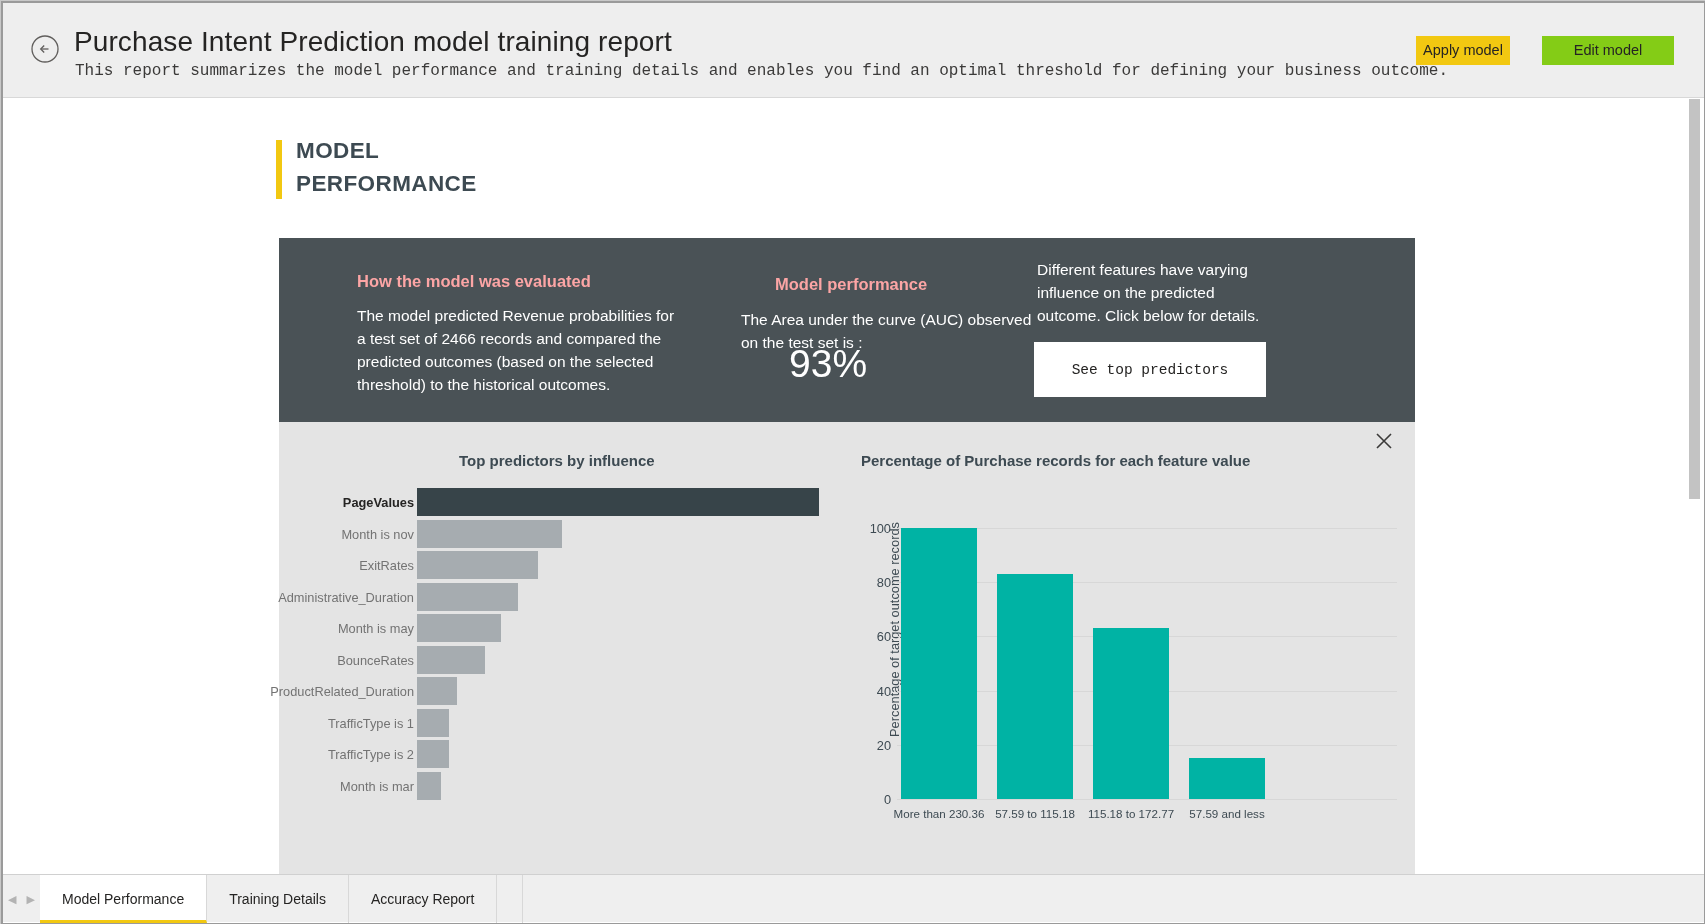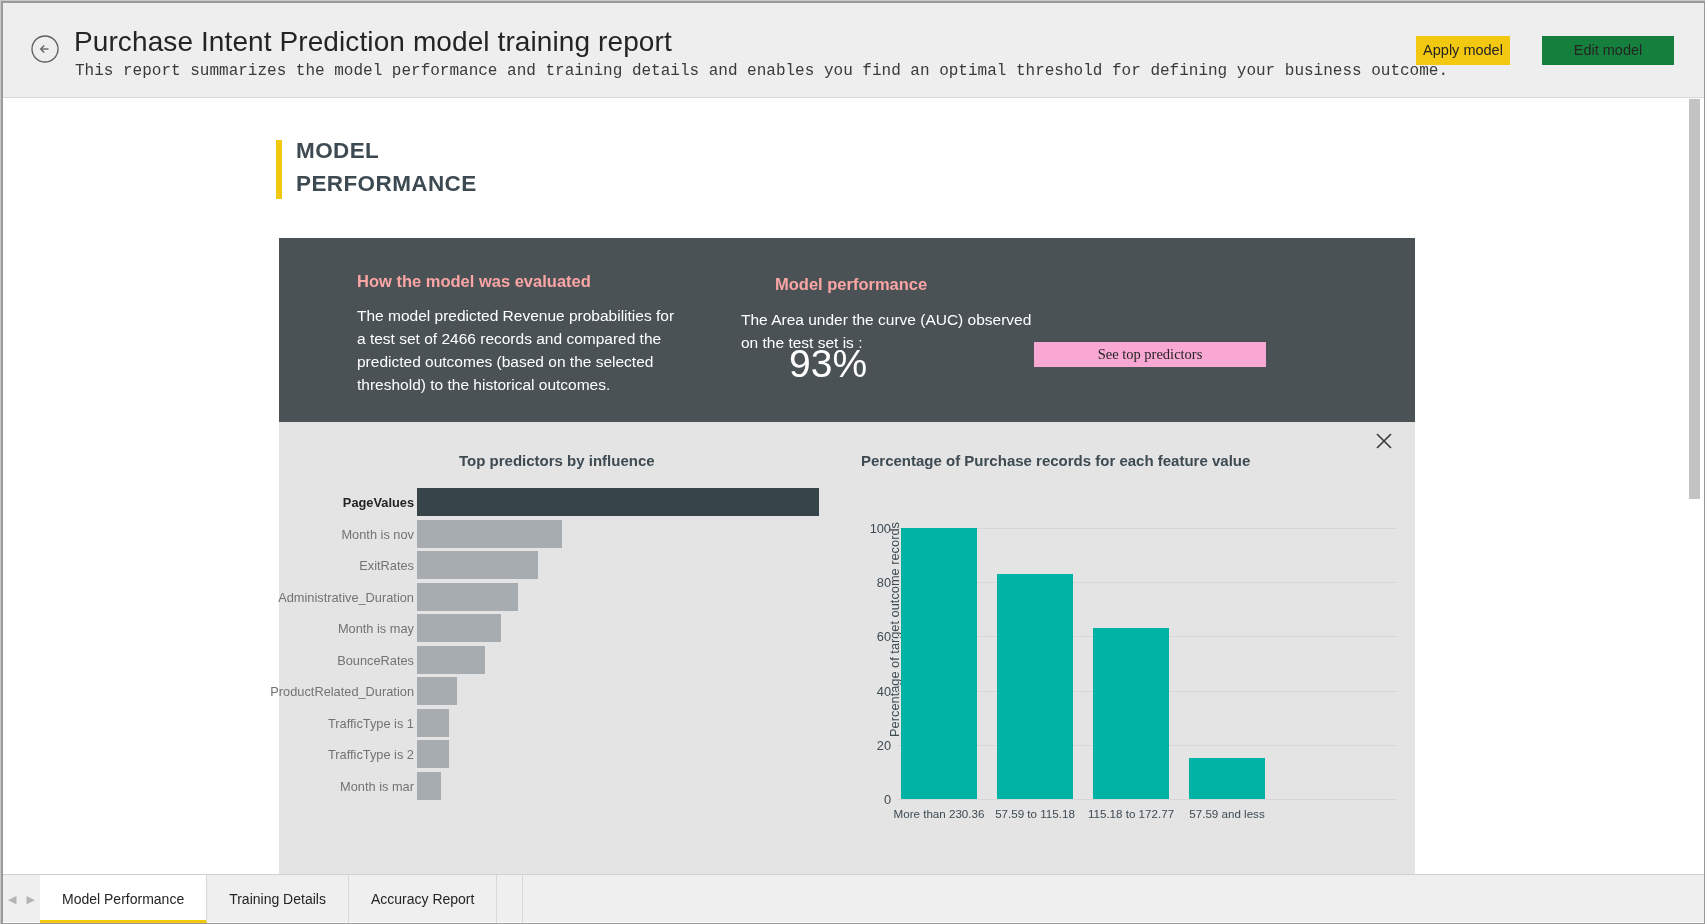--- a/index.html
+++ b/index.html
@@ -45,21 +45,21 @@
     height: 29px;
     border: none;
     font-family: "Liberation Sans", sans-serif;
     font-size: 14.5px;
     color: #252423;
     cursor: pointer;
     line-height: 29px;
     text-align: center;
   }
   .btn-apply { left: 1414px; width: 94px; background: #f2c811; }
-  .btn-edit  { left: 1540px; width: 132px; background: #15803d; }
+  .btn-edit  { left: 1540px; width: 132px; background: #84cc16; }
 
   
   .canvas {
     position: absolute; left: 1px; top: 97px;
     width: 1684px; height: 777px;
     background: #ffffff;
     overflow: hidden;
   }
 
   
@@ -91,23 +91,23 @@
   .b1p { left: 78px; top: 66px; width: 320px; }
   .b2h { left: 496px; top: 37px; }
   .b2p { left: 462px; top: 70px; width: 300px; }
   .b2v {
     position: absolute; left: 510px; top: 104px;
     font-size: 39px; color: #ffffff; font-weight: 400;
   }
   .b3p { left: 758px; top: 20px; width: 235px; }
   .b3btn {
     position: absolute; left: 755px; top: 104px;
-    width: 232px; height: 25px;
-    background: #f9a8d4; border: none;
-    font-family: Liberation Serif, serif;
+    width: 232px; height: 55px;
+    background: #ffffff; border: none;
+    font-family: Liberation Mono, monospace;
     font-size: 14.5px; color: #252423; cursor: pointer;
   }
 
   
   .panel {
     position: absolute; left: 277px; top: 324px;
     width: 1136px; height: 453px;
     background: #e4e4e4;
     padding-left: 24px;
   }
@@ -253,20 +253,21 @@
     </div>
 
     <div class="band">
       <div class="band-h b1h">How the model was evaluated</div>
       <div class="band-p b1p">The model predicted Revenue probabilities for a test set of 2466 records and compared the predicted outcomes (based on the selected threshold) to the historical outcomes.</div>
 
       <div class="band-h b2h">Model performance</div>
       <div class="band-p b2p">The Area under the curve (AUC) observed on the test set is :</div>
       <div class="b2v">93%</div>
 
+      <div class="band-p b3p">Different features have varying influence on the predicted outcome.  Click below for details.</div>
       <button class="b3btn">See top predictors</button>
     </div>
 
     <div class="panel">
 
       <div class="panel-close">
         <svg width="22" height="22" viewBox="0 0 22 22">
           <path d="M4 4 L18 18 M18 4 L4 18" stroke="#3b3a39" stroke-width="1.6" fill="none"></path>
         </svg>
       </div>

